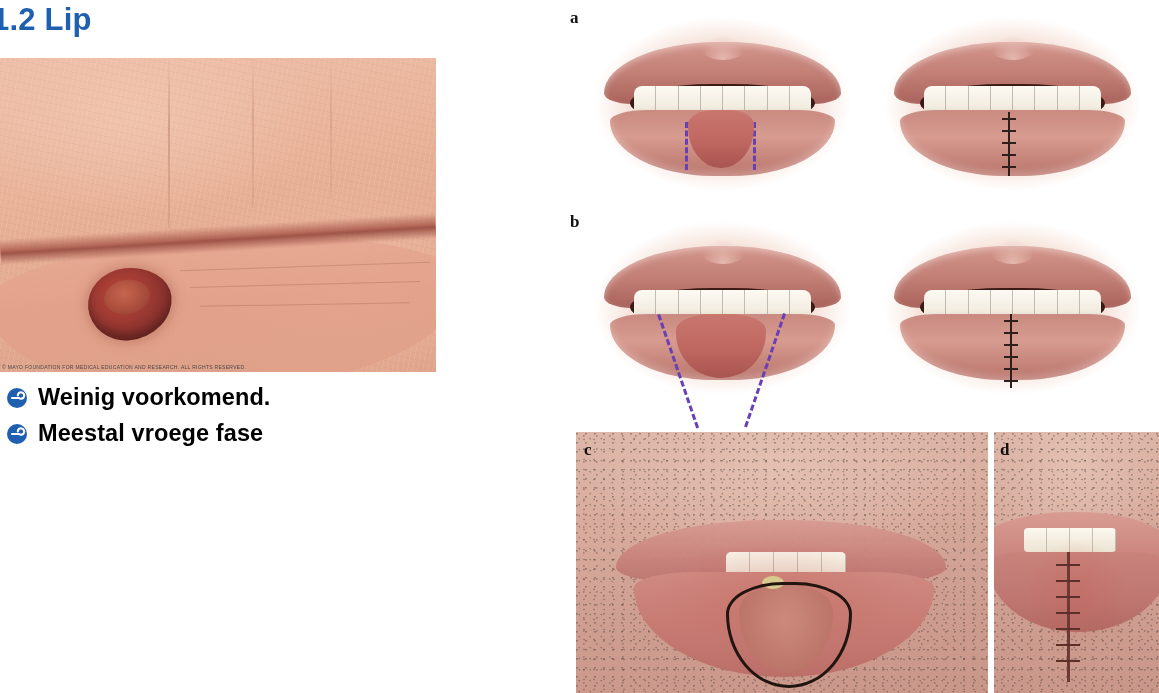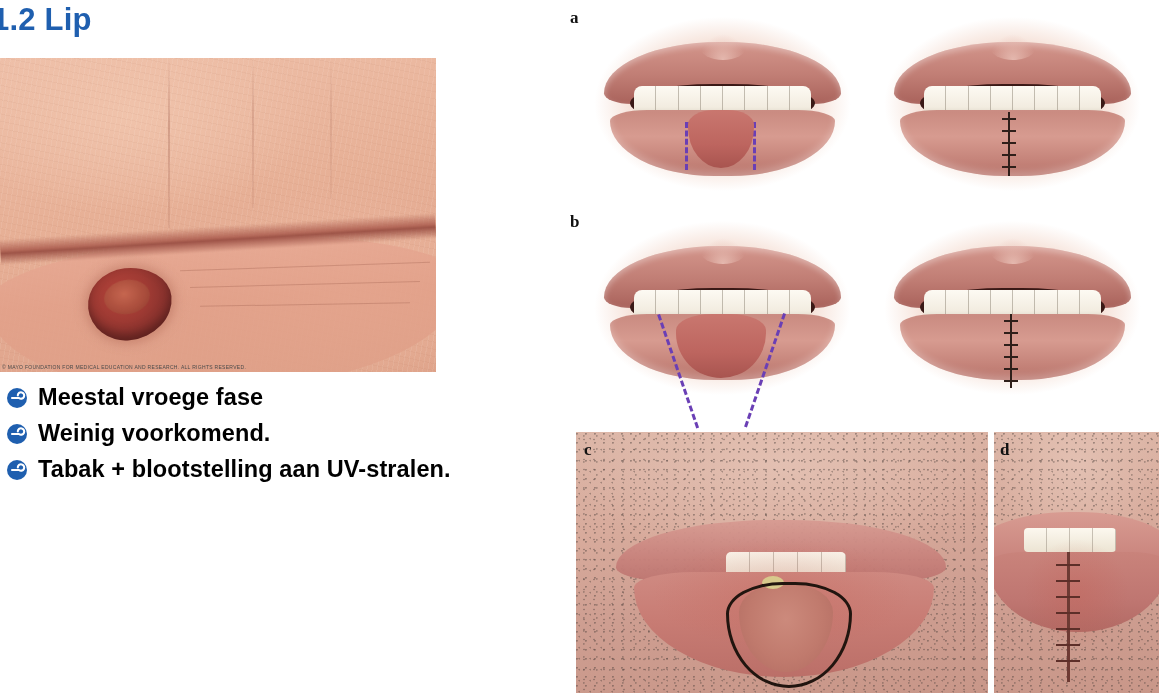--- a/index.html
+++ b/index.html
@@ -455,42 +455,33 @@
 
   <div class="bullets">
 
     <div class="bullet-row">
       <span class="bullet-icon">
         <svg width="22" height="22" viewBox="0 0 22 22">
           <circle cx="11" cy="11" r="10" fill="#1F5FAF"></circle>
           <path d="M6 11 h7 M13 11 a3.2 3.2 0 1 0 -1.2 -2.6" stroke="#ffffff" stroke-width="2.1" fill="none" stroke-linecap="round"></path>
         </svg>
       </span>
-      <span class="bullet-text">Meestal vroege fase</span>
+      <span class="bullet-text">Weinig voorkomend.</span>
     </div>
 
     <div class="bullet-row">
       <span class="bullet-icon">
         <svg width="22" height="22" viewBox="0 0 22 22">
           <circle cx="11" cy="11" r="10" fill="#1F5FAF"></circle>
           <path d="M6 11 h7 M13 11 a3.2 3.2 0 1 0 -1.2 -2.6" stroke="#ffffff" stroke-width="2.1" fill="none" stroke-linecap="round"></path>
         </svg>
       </span>
-      <span class="bullet-text">Weinig voorkomend.</span>
-    </div>
-
-    <div class="bullet-row">
-      <span class="bullet-icon">
-        <svg width="22" height="22" viewBox="0 0 22 22">
-          <circle cx="11" cy="11" r="10" fill="#1F5FAF"></circle>
-          <path d="M6 11 h7 M13 11 a3.2 3.2 0 1 0 -1.2 -2.6" stroke="#ffffff" stroke-width="2.1" fill="none" stroke-linecap="round"></path>
-        </svg>
-      </span>
-      <span class="bullet-text">Tabak + blootstelling aan UV-stralen.</span>
-    </div>
+      <span class="bullet-text">Meestal vroege fase</span>
+    </div>
+
 
 
   </div>
 </div>
 
 <div class="right-col">
 
   <div class="panel-label" style="left:10px; top:8px;">a</div>
 
   <div class="mouth" style="left:30px; top:14px;">

